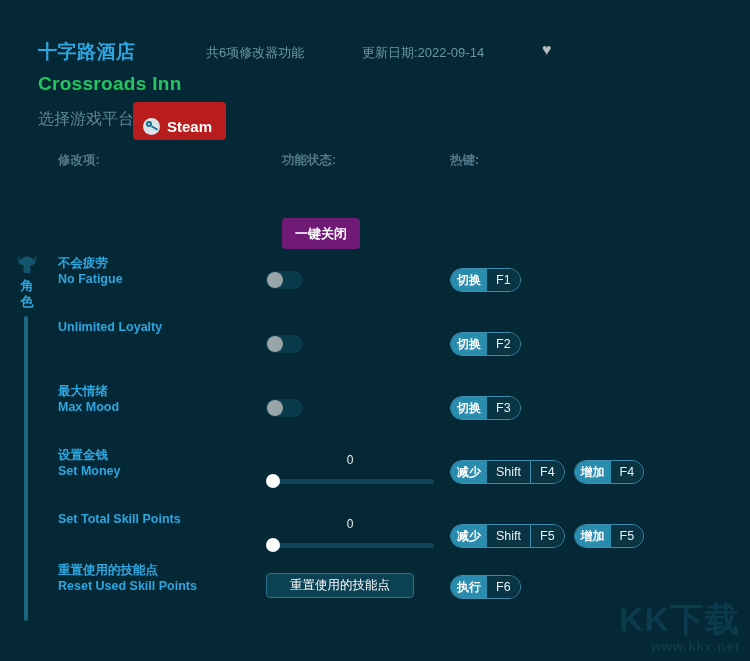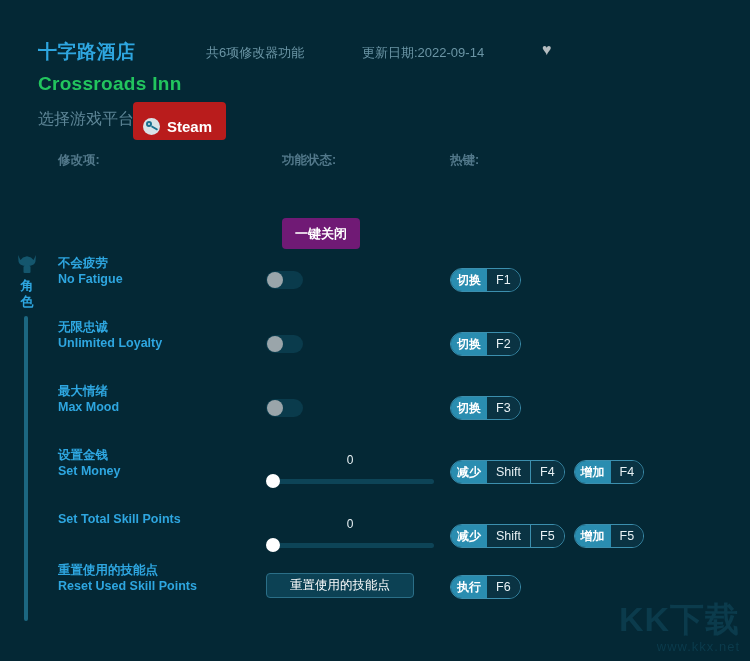--- a/index.html
+++ b/index.html
@@ -326,21 +326,21 @@
   }
   #wm-logo {
     font-size: 34px;
     font-weight: bold;
     color: #0b3b4c;
     letter-spacing: 1px;
     line-height: 40px;
   }
   #wm-url {
     font-size: 13px;
-    font-weight: normal;
+    font-weight: bold;
     color: #0b3b4c;
     letter-spacing: 1px;
     line-height: 16px;
   }
 </style>
 </head>
 <body>
 
 <div id="header">
   <div id="game-title-cn">十字路酒店</div>
@@ -386,21 +386,20 @@
   <div class="hotkeys">
     <div class="hk-pill">
       <span class="hk-act">切换</span>
       <span class="hk-key">F1</span>
     </div>
   </div>
 </div>
 
 <div class="cheat-row" style="top:319px">
   <div class="row-names">
-    <div class="row-name-cn">无限忠诚</div>
     <div class="row-name-en">Unlimited Loyalty</div>
   </div>
   <div class="toggle">
     <div class="knob"></div>
   </div>
   <div class="hotkeys">
     <div class="hk-pill">
       <span class="hk-act">切换</span>
       <span class="hk-key">F2</span>
     </div>

